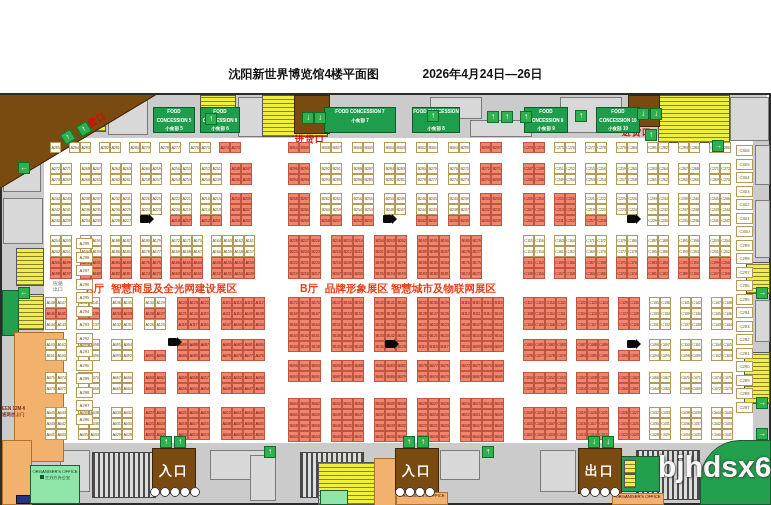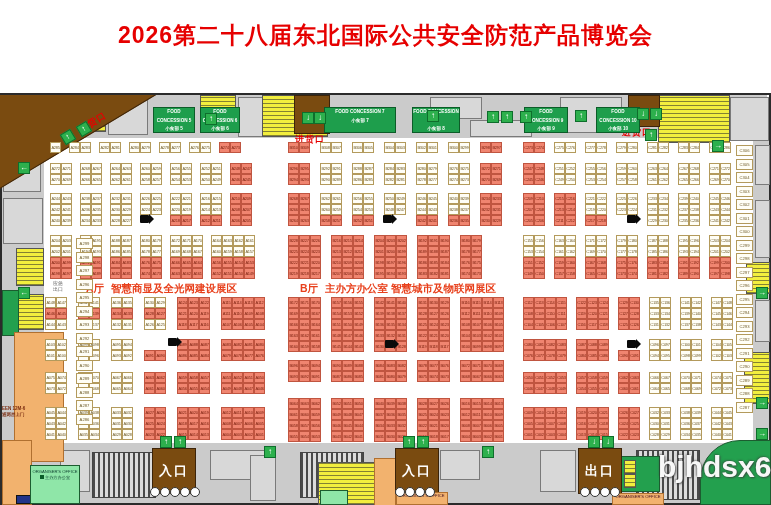--- a/index.html
+++ b/index.html
@@ -55,21 +55,24 @@
   #watermark{left:658px;top:450px;font-size:30px;font-weight:bold;color:rgba(255,255,255,.96);
              text-shadow:1px 1px 2px rgba(60,60,60,.8), -1px -1px 2px rgba(60,60,60,.5);white-space:nowrap;}
   .navy{background:#223388;border:1px solid #111;}
   .lgreen{background:#8FE6A8;border:1px solid #1c5c30;}
 </style>
 </head>
 <body>
 
 <div id="stage">
 
-  <div class="abs" id="title">2026第二十八届东北国际公共安全防范产品博览会</div>
+  <div class="abs" id="subtitle">
+    <span>沈阳新世界博览馆4楼平面图</span>
+    <span>2026年4月24日—26日</span>
+  </div>
 
   <div class="abs" id="map-border"></div>
 
   <div class="abs corridor" style="left:2px;top:95px;width:765px;height:43px;"></div>
   <div class="abs corridor" style="left:2px;top:443px;width:765px;height:60px;"></div>
   <div class="abs corridor" style="left:2px;top:138px;width:42px;height:305px;"></div>
   <div class="abs corridor" style="left:753px;top:138px;width:16px;height:305px;"></div>
 
   <div class="abs room" style="left:48px;top:97px;width:55px;height:26px;"></div>
   <div class="abs room" style="left:108px;top:99px;width:38px;height:34px;"></div>
@@ -166,21 +169,21 @@
       </div>
       <div class="fc" style="position: absolute; left: 524px; top: 107px; width: 42px; height: 24px;">
         <div>FOOD CONCESSION 9</div>
         <div>小食部 9</div>
       </div>
       <div class="fc" style="position: absolute; left: 596px; top: 107px; width: 42px; height: 24px;">
         <div>FOOD CONCESSION 10</div>
         <div>小食部 10</div>
       </div>
       <div class="zone-label" style="position: absolute; left: 86px; top: 282px;"><span>A厅</span><span class="zn">智慧商显及全光网建设展区</span></div>
-      <div class="zone-label" style="position: absolute; left: 300px; top: 282px;"><span>B厅</span><span class="zn">主办方办公室  智慧城市及物联网展区</span></div>
+      <div class="zone-label" style="position: absolute; left: 300px; top: 282px;"><span>B厅</span><span class="zn">品牌形象展区  智慧城市及物联网展区</span></div>
       <div class="cell" style="position: absolute; left: 50px; top: 142px; width: 11px; height: 11px;">A285</div>
       <div class="cell" style="position: absolute; left: 69px; top: 142px; width: 11px; height: 11px;">A284</div>
       <div class="cell" style="position: absolute; left: 80px; top: 142px; width: 11px; height: 11px;">A283</div>
       <div class="cell" style="position: absolute; left: 99px; top: 142px; width: 11px; height: 11px;">A282</div>
       <div class="cell" style="position: absolute; left: 110px; top: 142px; width: 11px; height: 11px;">A281</div>
       <div class="cell" style="position: absolute; left: 129px; top: 142px; width: 11px; height: 11px;">A280</div>
       <div class="cell" style="position: absolute; left: 140px; top: 142px; width: 11px; height: 11px;">A279</div>
       <div class="cell" style="position: absolute; left: 159px; top: 142px; width: 11px; height: 11px;">A278</div>
       <div class="cell" style="position: absolute; left: 170px; top: 142px; width: 11px; height: 11px;">A277</div>
       <div class="cell" style="position: absolute; left: 189px; top: 142px; width: 11px; height: 11px;">A276</div>

